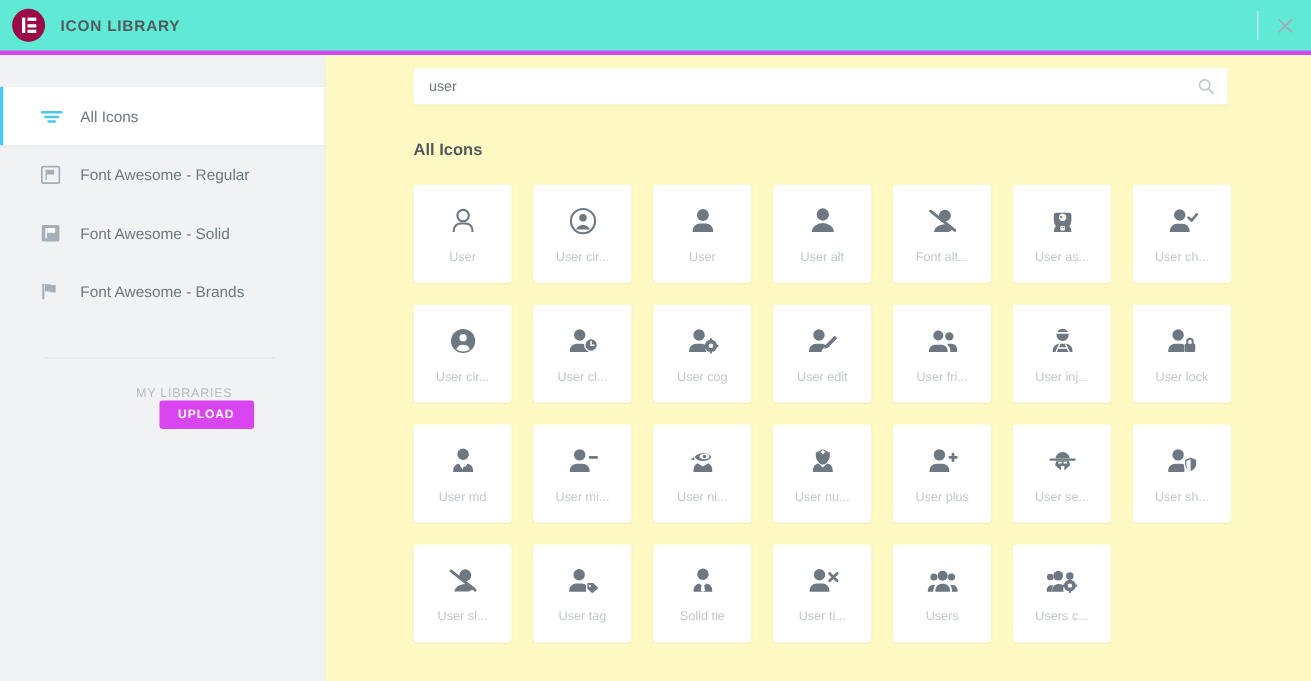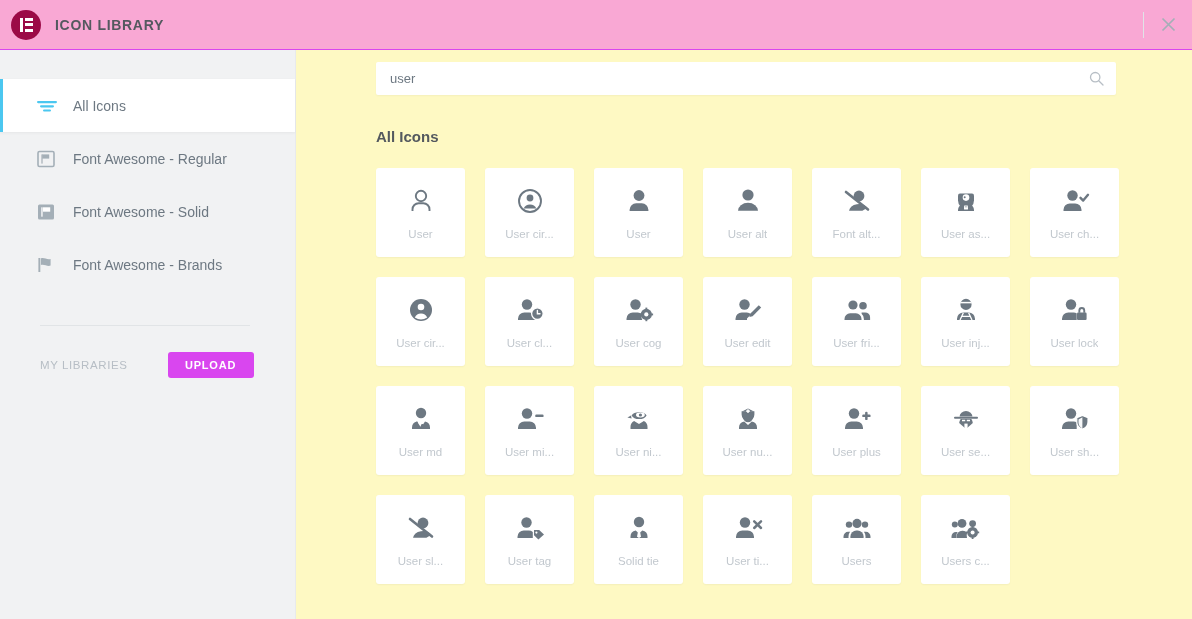--- a/index.html
+++ b/index.html
@@ -7,23 +7,23 @@
     width: 1192px; height: 619px;
     font-family: "Liberation Sans", sans-serif;
     background: #ffffff;
     overflow: hidden;
   }
   #app { position: relative; width: 1192px; height: 619px; display: flex; flex-direction: column; }
 
   
   .header {
     height: 50px; min-height: 50px;
-    background: #f9a8d4;
+    background: #5eead4;
     display: flex; align-items: center;
-    border-bottom: 1px solid #d946ef;
+    border-bottom: 4px solid #d946ef;
     position: relative; z-index: 5;
   }
   .logo-wrap { margin-left: 11px; display: flex; align-items: center; }
   .logo {
     width: 30px; height: 30px; border-radius: 50%;
     background: #9b0a46;
     display: flex; align-items: center; justify-content: center;
   }
   .logo-glyph { position: relative; width: 13px; height: 14px; }
   .logo-glyph .bar-v {
@@ -86,20 +86,21 @@
   .nav-label { font-size: 14px; }
 
   .sidebar-spacer { flex: 1; }
   .divider-line {
     height: 1px; background: #e1e4e6;
     margin: 0 45px 0 40px;
   }
   .libraries-row {
     display: flex; align-items: center;
     padding: 26px 0 0 40px;
+    flex-direction: column;
   }
   .libraries-label {
     font-size: 11.5px; letter-spacing: 0.6px; color: #b7bec5; text-transform: uppercase;
   }
   .upload-btn {
     margin-left: 40px;
     width: 86px; height: 26px; border-radius: 3px;
     background: #d946ef; color: #ffffff;
     font-size: 11px; font-weight: bold; letter-spacing: 0.8px;
     display: flex; align-items: center; justify-content: center;

